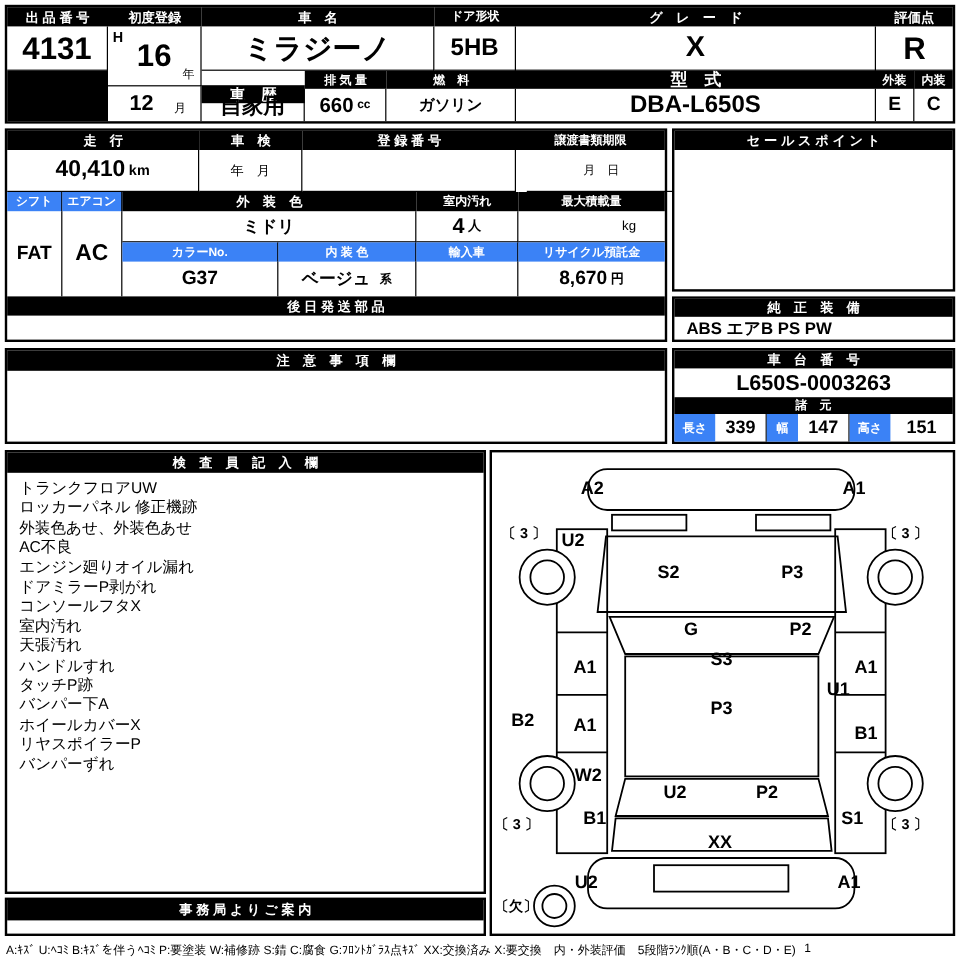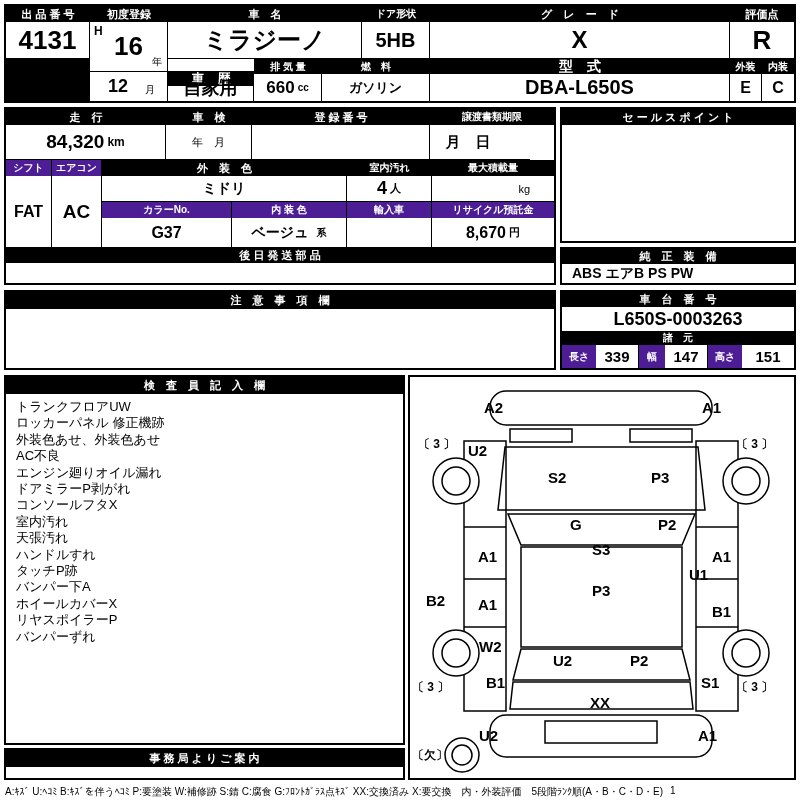--- a/index.html
+++ b/index.html
@@ -3,21 +3,21 @@
 <meta charset="utf-8">
 <style>
   *{box-sizing:border-box;margin:0;padding:0}
   html,body{margin:0;padding:0}
   body{width:800px;height:800px;position:relative;background:#fff;color:#000;
        font-family:"Liberation Sans","DejaVu Sans",sans-serif;overflow:hidden}
   .abs{position:absolute}
   .box{position:absolute;border:2px solid #000;background:#fff}
   .hdr{background:#000;color:#fff;display:flex;align-items:center;justify-content:center;
        font-size:11px;font-weight:bold;white-space:nowrap}
-  .ghdr{background:#4c1d95;color:#fff;display:flex;align-items:center;justify-content:center;
+  .ghdr{background:#3b82f6;color:#fff;display:flex;align-items:center;justify-content:center;
        font-size:10px;font-weight:bold;white-space:nowrap}
   .val{display:flex;align-items:center;justify-content:center;font-weight:bold;white-space:nowrap}
   .br{border-right:1px solid #000}
   .bb{border-bottom:1px solid #000}
   .unit{font-size:10px;font-weight:bold;margin-left:3px}
   .mark{position:absolute;font-size:15px;font-weight:bold;line-height:1;white-space:nowrap}
   .mark.sm{font-size:12px}
   .note{font-size:13px;line-height:16.4px;white-space:nowrap}
 </style>
 </head>
@@ -70,29 +70,29 @@
     <div class="abs hdr br" style="left:724px;top:53px;width:32px;height:15px;font-size:10px">外装</div>
     <div class="abs hdr" style="left:756px;top:53px;width:32px;height:15px;font-size:10px">内装</div>
     <div class="abs val br" style="left:724px;top:68px;width:32px;height:27px;font-size:16px">E</div>
     <div class="abs val" style="left:756px;top:68px;width:32px;height:27px;font-size:16px">C</div>
   </div>
 
   <div class="box" style="left:4px;top:107px;width:552px;height:178px">
 
     <div class="abs hdr" style="left:0;top:0;width:160px;height:16px">走　行</div>
     <div class="abs val br bb" style="left:0;top:16px;width:160px;height:35px">
-      <span style="font-size:19px;font-weight:bold">84,320</span>
+      <span style="font-size:19px;font-weight:bold">40,410</span>
       <span class="unit" style="font-size:12px">km</span>
     </div>
     <div class="abs hdr" style="left:160px;top:0;width:86px;height:16px">車　検</div>
     <div class="abs val br bb" style="left:160px;top:16px;width:86px;height:35px;font-size:11px;font-weight:normal">年　月</div>
     <div class="abs hdr" style="left:246px;top:0;width:178px;height:16px">登 録 番 号</div>
     <div class="abs br bb" style="left:246px;top:16px;width:178px;height:35px"></div>
     <div class="abs hdr" style="left:424px;top:0;width:124px;height:16px;font-size:10px">譲渡書類期限</div>
-    <div class="abs val bb" style="left:400px;top:16px;width:124px;height:35px;font-size:15px;font-weight:bold">月　日</div>
+    <div class="abs val bb" style="left:433px;top:16px;width:124px;height:35px;font-size:10px;font-weight:normal">月　日</div>
 
     <div class="abs ghdr br" style="left:0;top:51px;width:46px;height:16px">シフト</div>
     <div class="abs val br" style="left:0;top:67px;width:46px;height:71px;font-size:16px">FAT</div>
     <div class="abs ghdr br" style="left:46px;top:51px;width:50px;height:16px">エアコン</div>
     <div class="abs val br" style="left:46px;top:67px;width:50px;height:71px;font-size:19px">AC</div>
 
     <div class="abs hdr" style="left:96px;top:51px;width:245px;height:16px">外　装　色</div>
     <div class="abs val br bb" style="left:96px;top:67px;width:245px;height:26px;font-size:14px">ミドリ</div>
     <div class="abs hdr" style="left:341px;top:51px;width:85px;height:16px;font-size:10px">室内汚れ</div>
     <div class="abs val br bb" style="left:341px;top:67px;width:85px;height:26px">

